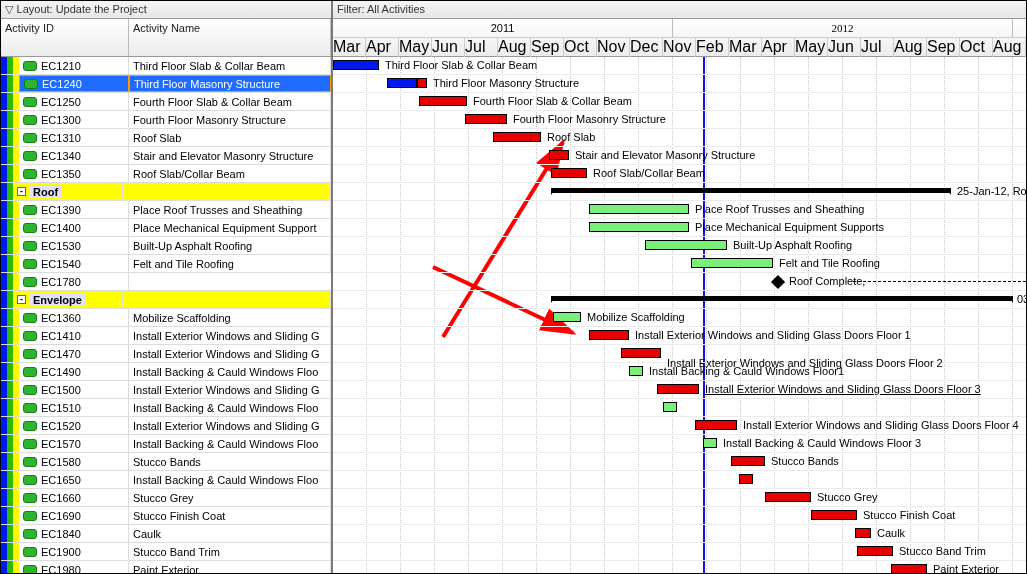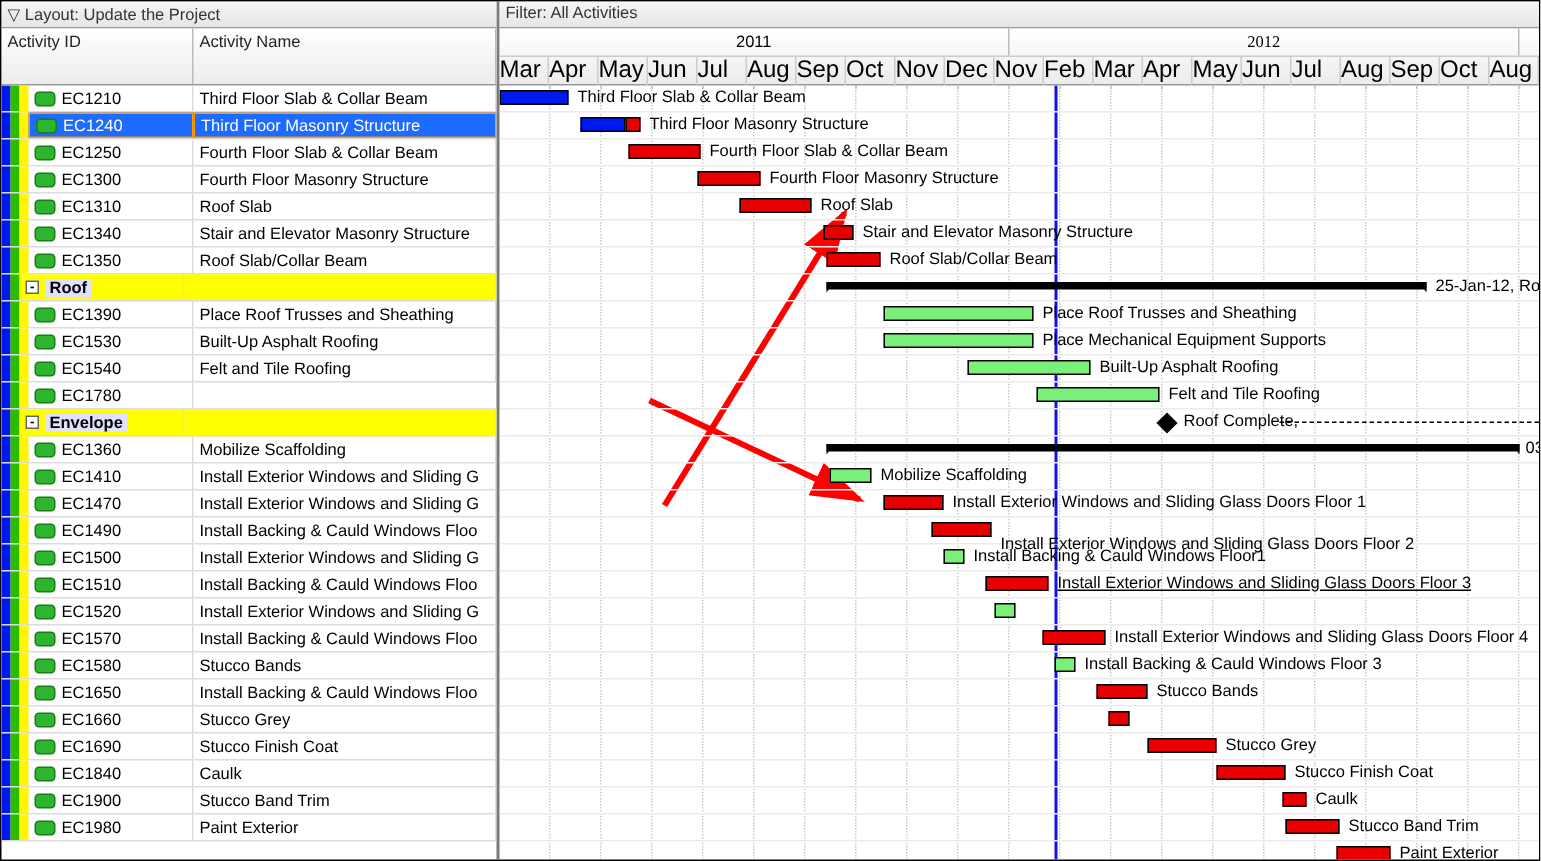--- a/index.html
+++ b/index.html
@@ -142,20 +142,30 @@
         </div>
         <div class="row">
           <div class="stripe blue"></div>
           <div class="stripe green"></div>
           <div class="stripe yellow"></div>
           <div class="idcell">
             <span class="icon-act"></span>
             <span>EC1390</span>
           </div>
           <div class="namecell">Place Roof Trusses and Sheathing</div>
+        </div>
+        <div class="row">
+          <div class="stripe blue"></div>
+          <div class="stripe green"></div>
+          <div class="stripe yellow"></div>
+          <div class="idcell">
+            <span class="icon-act"></span>
+            <span>EC1400</span>
+          </div>
+          <div class="namecell">Place Mechanical Equipment Support</div>
         </div>
         <div class="row">
           <div class="stripe blue"></div>
           <div class="stripe green"></div>
           <div class="stripe yellow"></div>
           <div class="idcell">
             <span class="icon-act"></span>
             <span>EC1530</span>
           </div>
           <div class="namecell">Built-Up Asphalt Roofing</div>

